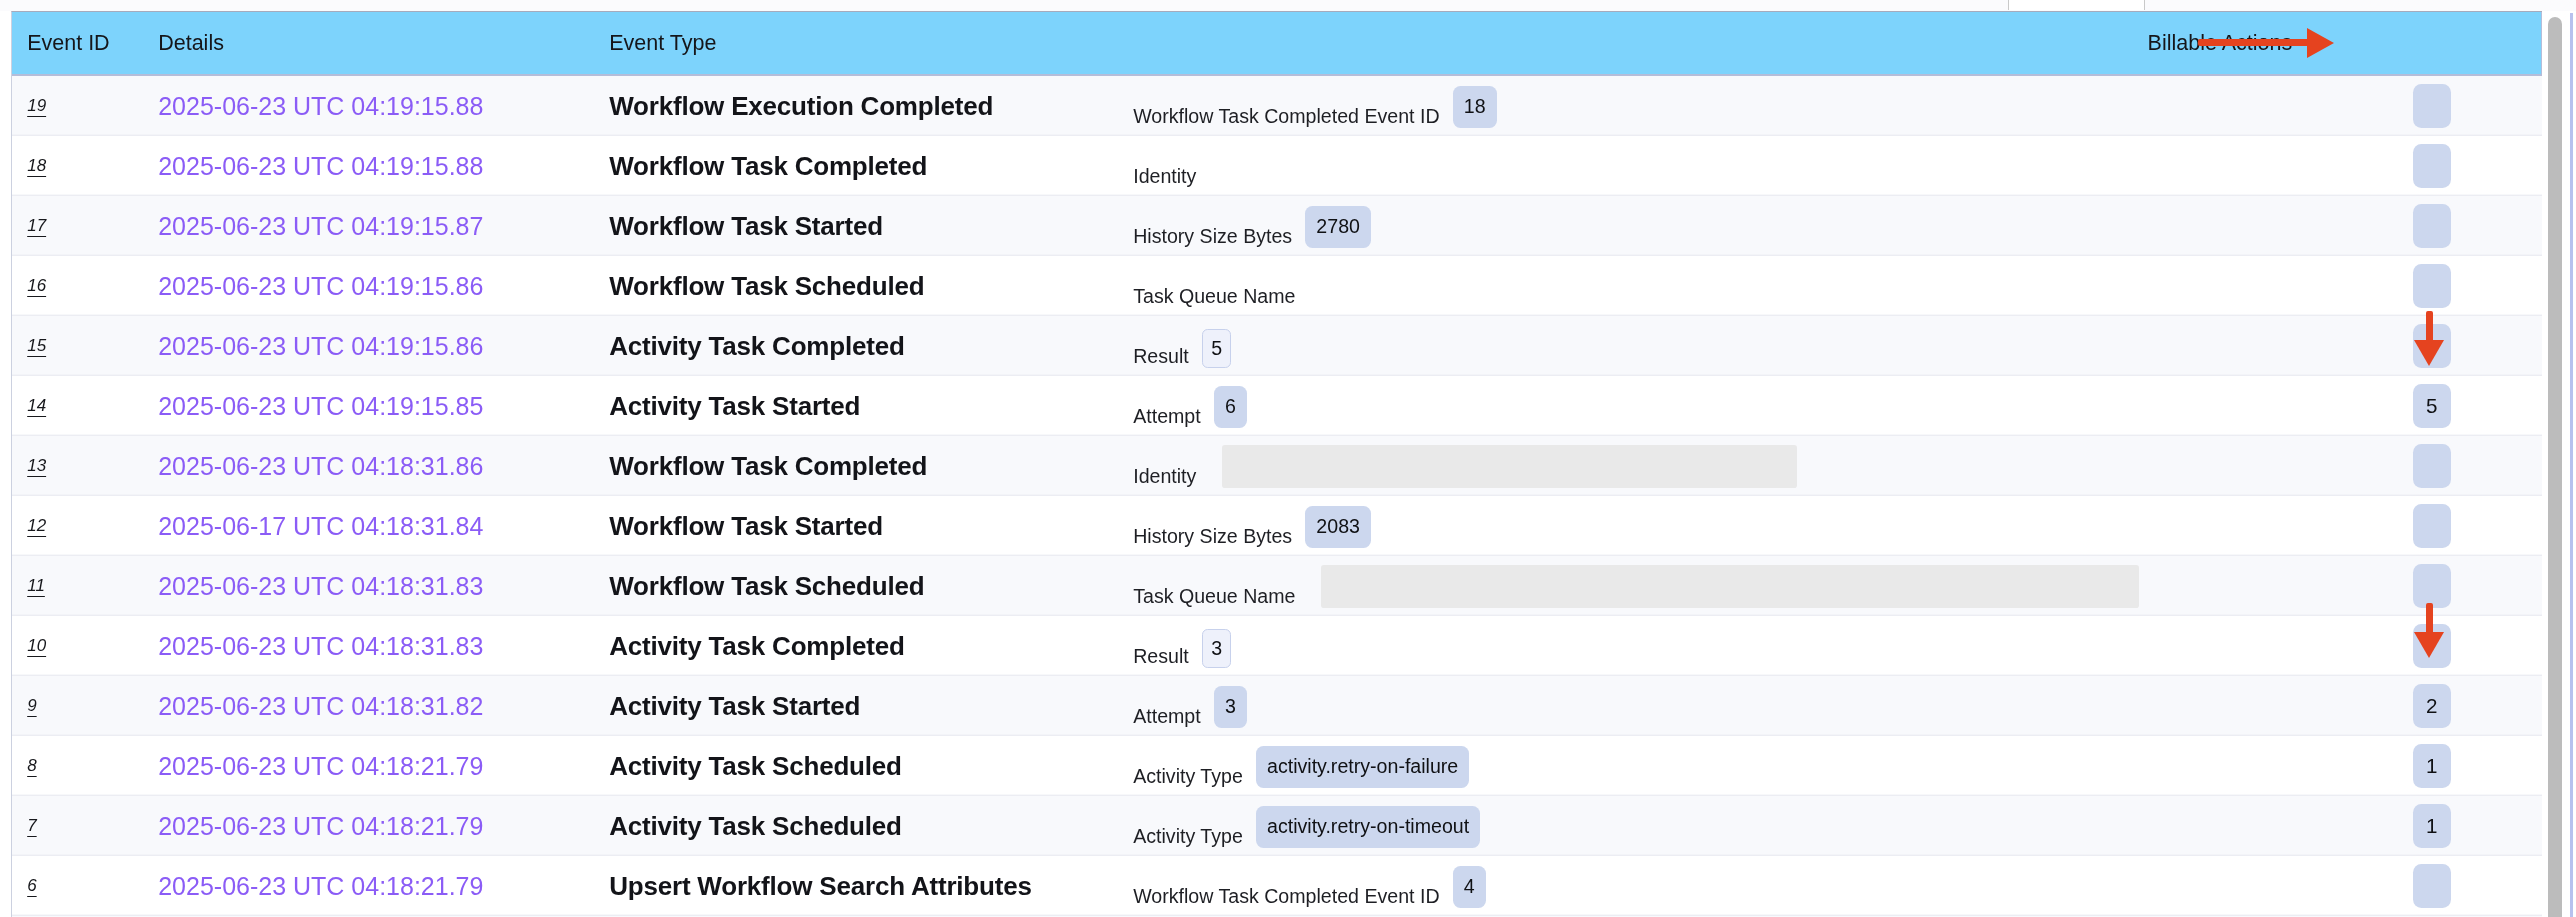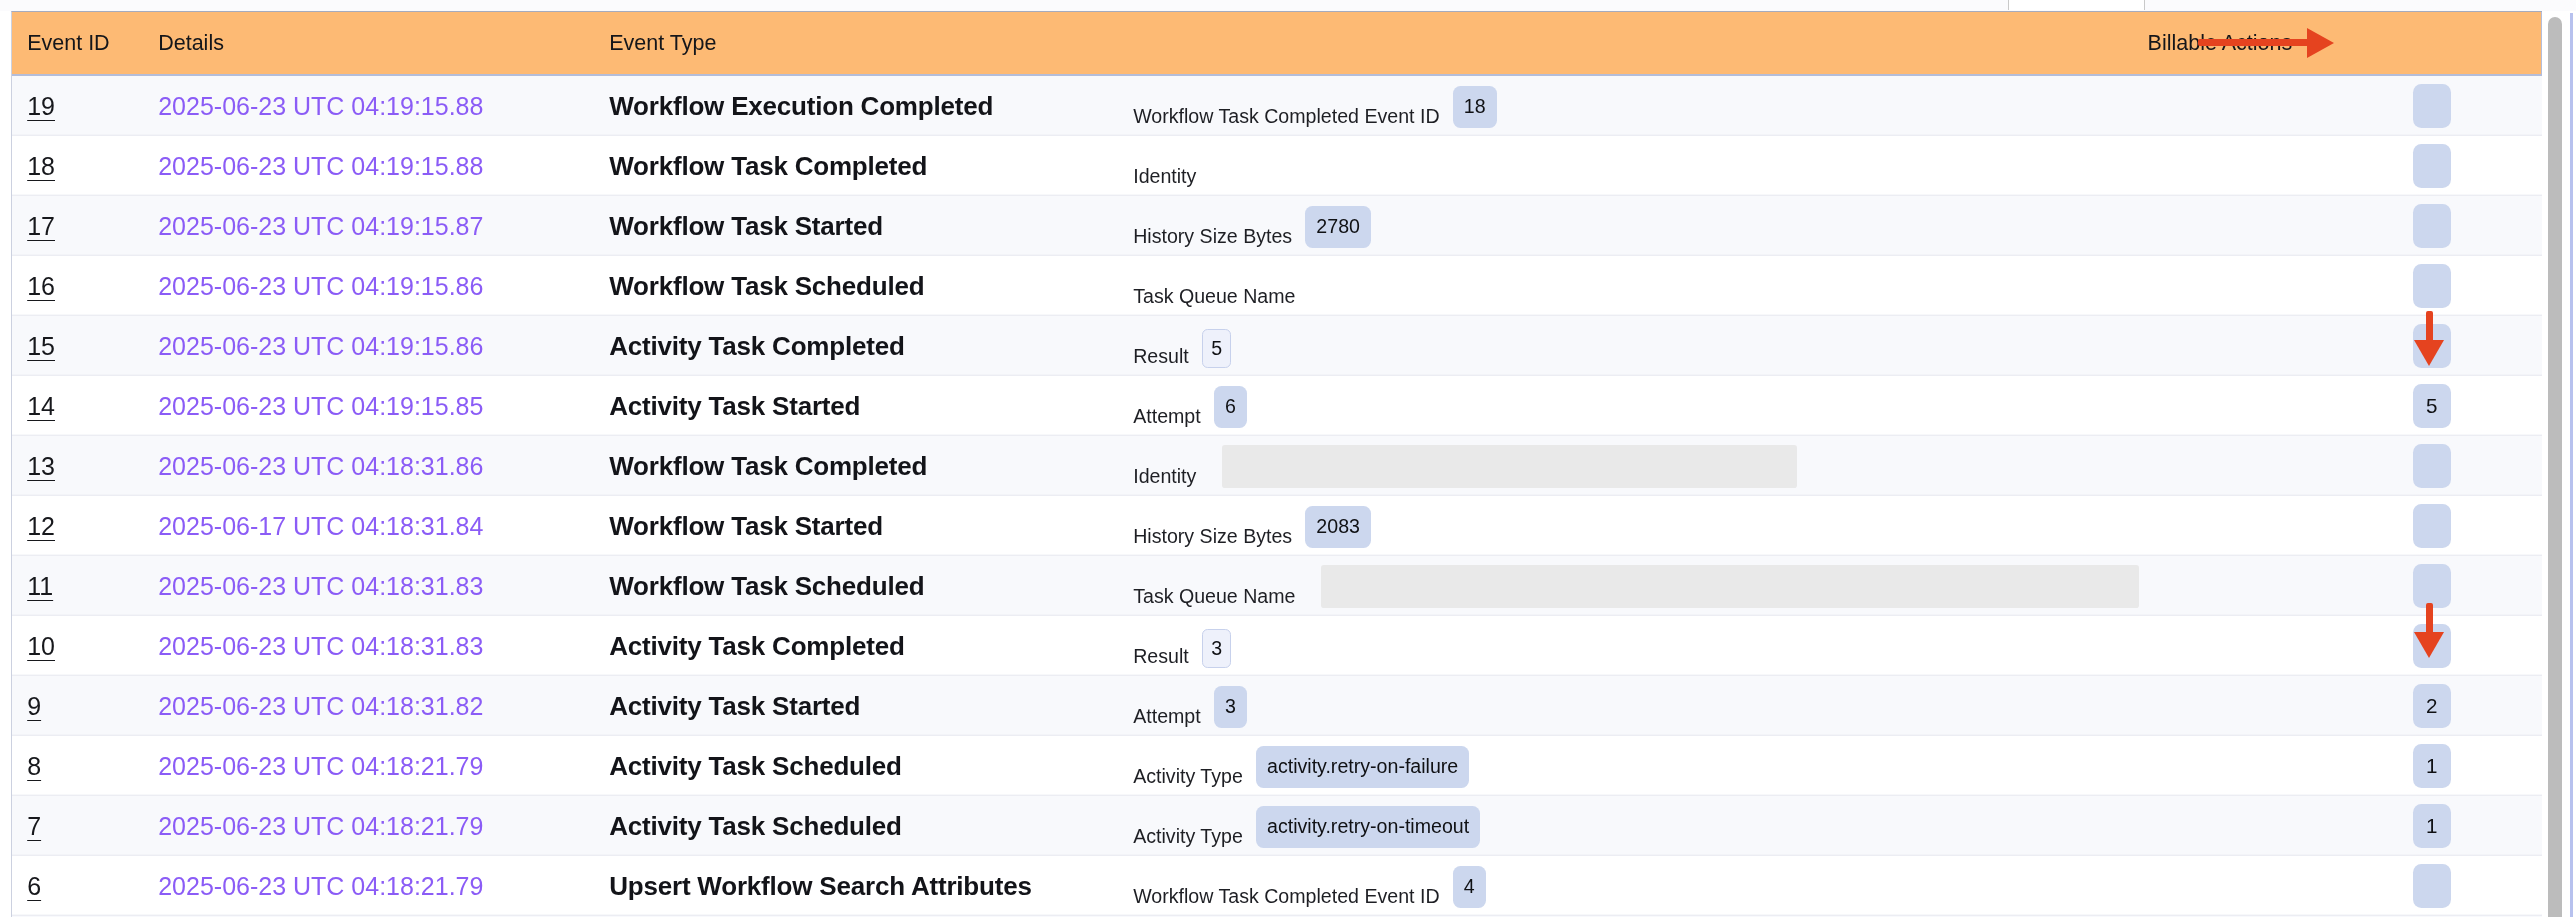--- a/index.html
+++ b/index.html
@@ -8,31 +8,31 @@
     font-family:"Liberation Sans",sans-serif;color:#17181c;
   }
   
   .top-strip{position:absolute;left:0;top:0;width:2576px;height:11.2px;background:#fbfbfd;}
   .strip-box{position:absolute;left:2008px;top:0;width:135px;height:10.3px;background:#ffffff;
     border-left:1.9px solid #c9c9c9;border-right:1.9px solid #c9c9c9;}
   
   .table{position:absolute;left:11.2px;top:11.2px;width:2530px;
     border-top:1.9px solid #a6abbd;border-left:1.9px solid #ccd1e0;background:#ffffff;}
   .thead{display:grid;grid-template-columns:146px 451px 524px 1fr 221px;align-items:center;
-    height:62px;background:#fdba74;border-bottom:2.8px solid #b4bdd9;border-right:1.9px solid #b4bdd9;
+    height:62px;background:#7dd3fc;border-bottom:2.8px solid #b4bdd9;border-right:1.9px solid #b4bdd9;
     font-size:21.5px;color:#15161a;}
   .th{white-space:nowrap;}
   .th.col-id{padding-left:15px;}
   .th.col-billable{text-align:right;padding-right:28px;}
   .tbody{}
   .tr{display:grid;grid-template-columns:146px 451px 524px 1fr 221px;align-items:center;height:60px;background:#ffffff;}
   .tr.tint{background:#f8f9fc;}
   .tr + .tr{box-shadow:0 -1.4px 0 0 #ecedf3;}
   .cell-id{padding-left:15px;}
-  .event-id{color:#17181c;font-size:25px;text-decoration:underline;text-underline-offset:4.7px;text-decoration-thickness:1.4px;cursor:pointer;}
+  .event-id{color:#17181c;font-size:17px;text-decoration:underline;text-underline-offset:4.7px;text-decoration-thickness:1.4px;cursor:pointer;font-style:italic;}
   .ts{font-size:25px;color:#8b5cf6;white-space:nowrap;}
   .etype{font-size:26px;font-weight:bold;color:#131419;letter-spacing:-0.2px;white-space:nowrap;}
   .details{display:flex;align-items:flex-end;gap:13px;font-size:19.6px;color:#1e1f24;white-space:nowrap;}
   .dbadge{display:inline-flex;align-items:center;font-size:19.6px;color:#101114;line-height:1;}
   .dbadge.solid{background:#ccd7ee;border-radius:7.5px;padding:11.2px 11.2px;}
   .dbadge.code{background:#eef1fb;border:1.9px solid #c7d1ec;border-radius:5.6px;padding:8.4px 8.4px;}
   .redacted{display:inline-block;height:43px;background:#e9e9e9;border-radius:2.8px;}
   .billable{display:flex;justify-content:center;align-items:center;}
   .bbadge{display:inline-flex;align-items:center;justify-content:center;min-width:38px;height:44px;
     padding:0 8.4px;box-sizing:border-box;background:#ccd7ee;border-radius:8.4px;font-size:20.6px;color:#101114;}

